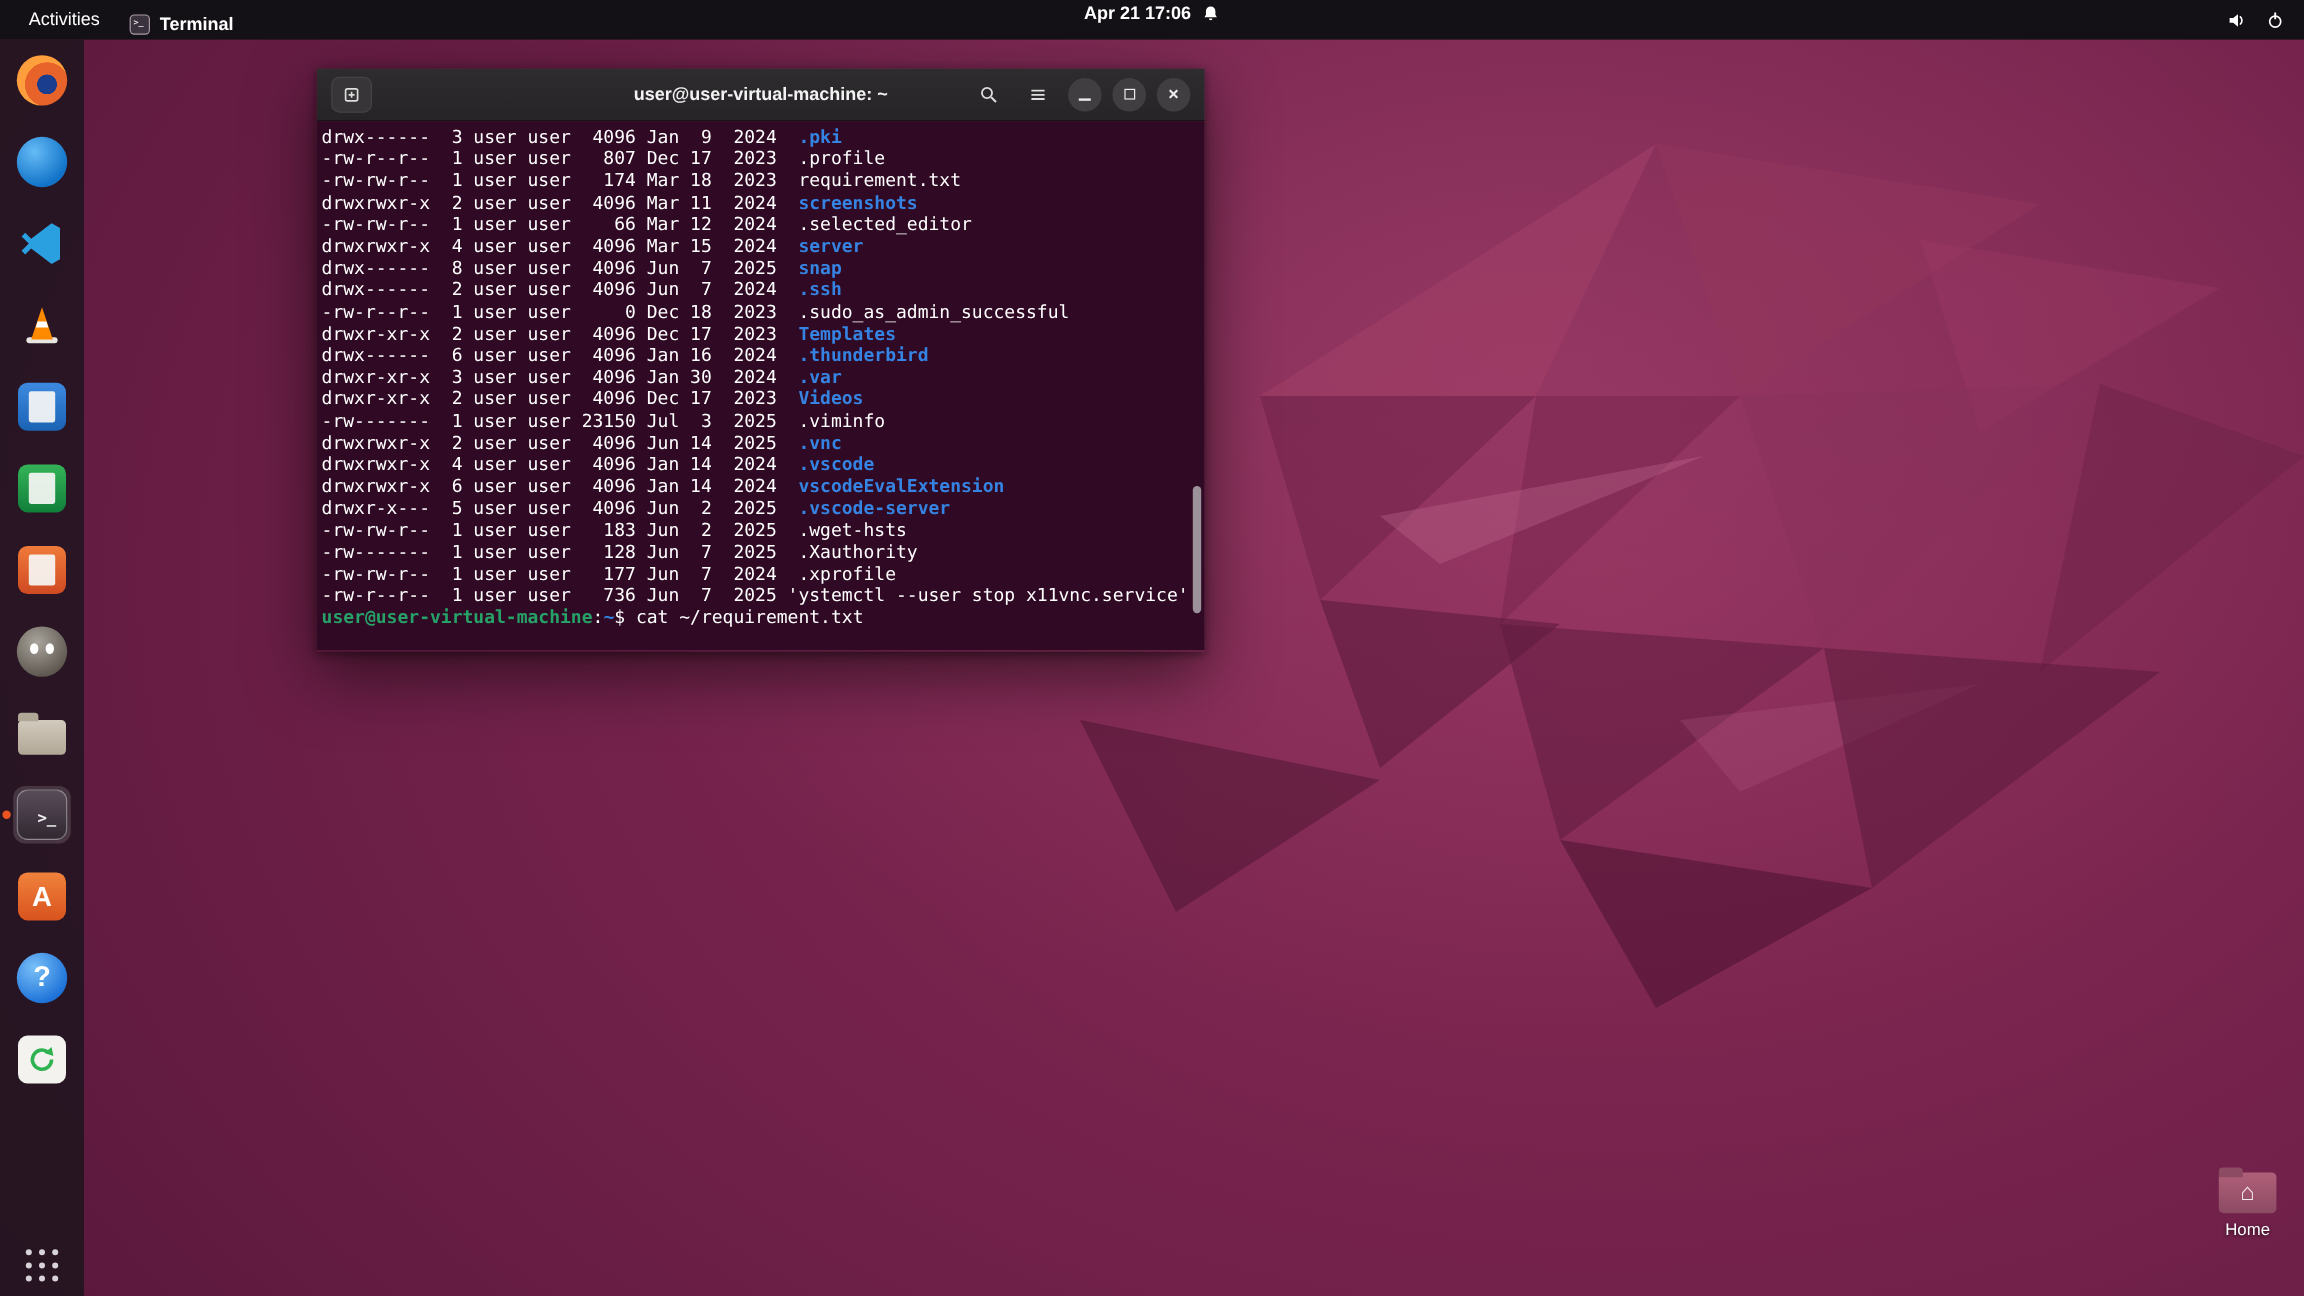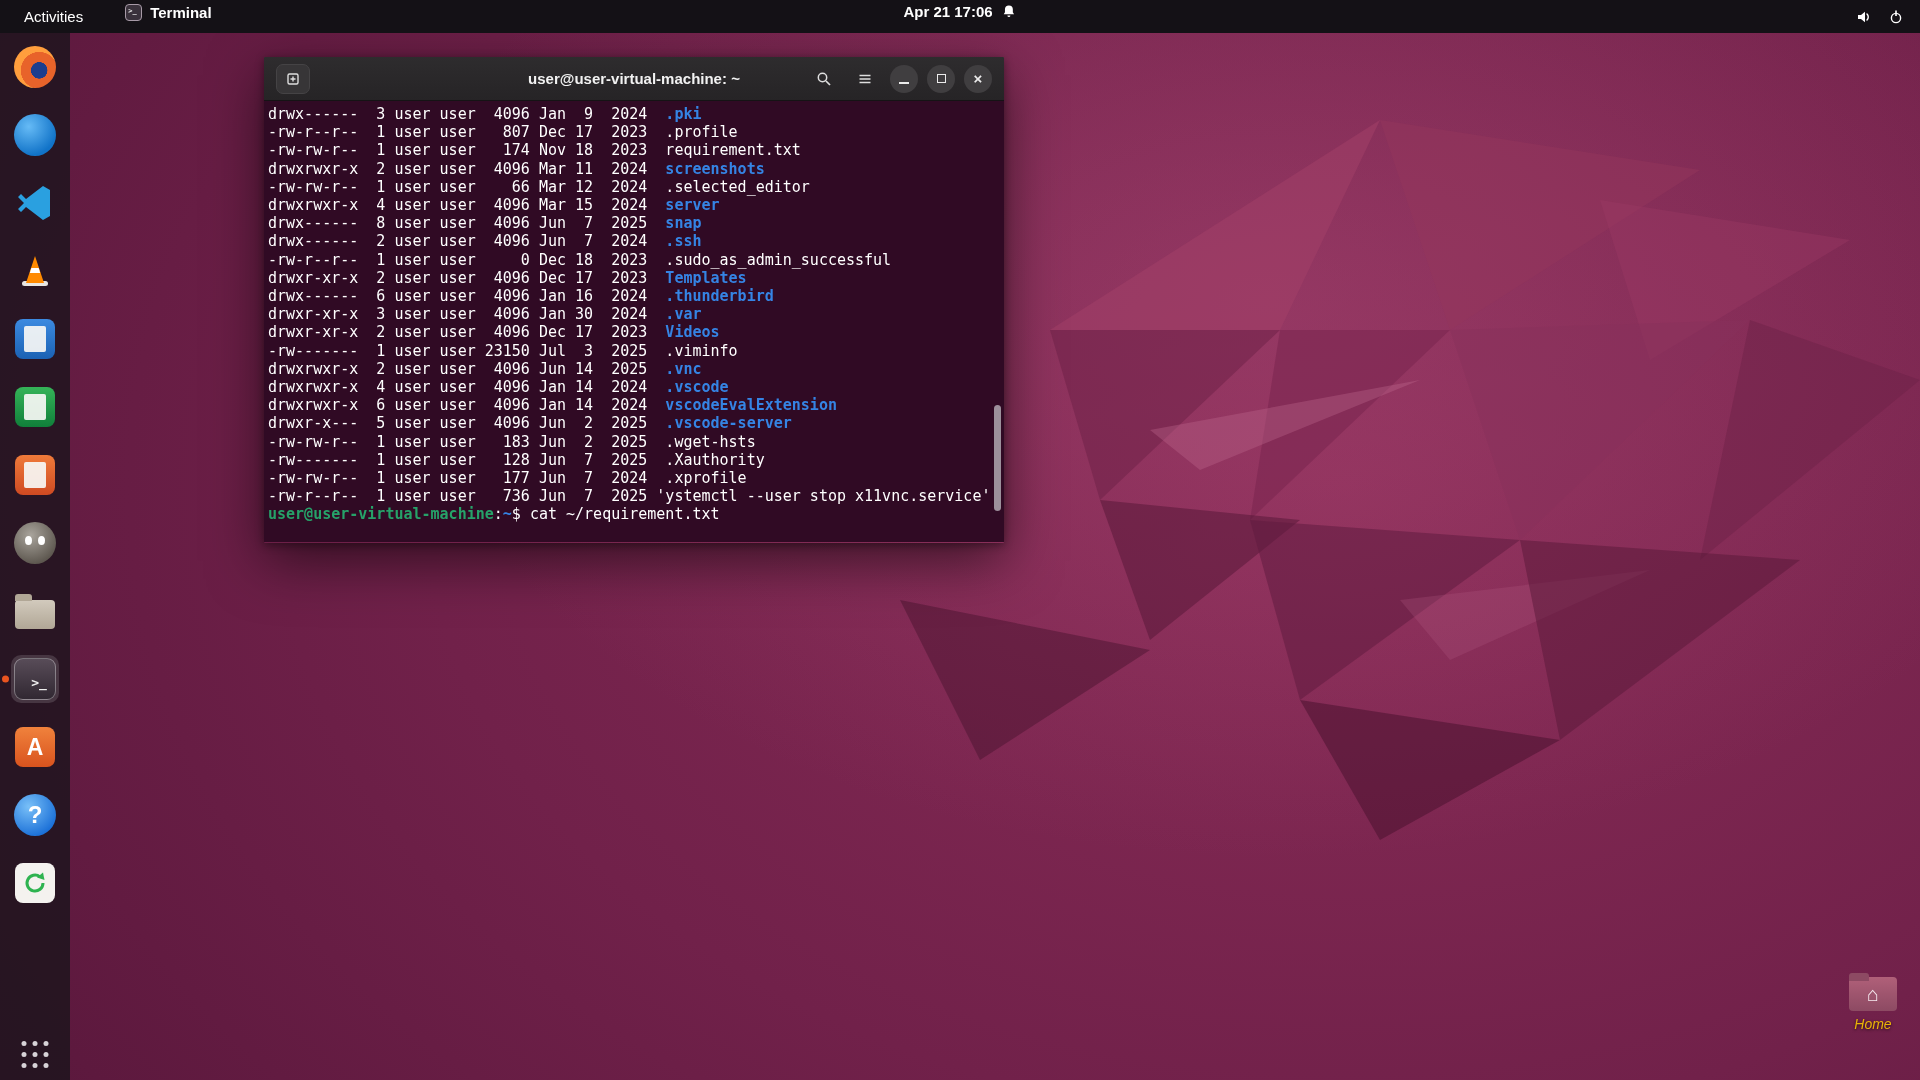--- a/index.html
+++ b/index.html
@@ -15,21 +15,21 @@
 
   
   .wallpaper { position:absolute; inset:0; z-index:0; }
 
   
   .topbar {
     position:absolute; top:0; left:0; width:1920px; height:33px;
     background:#141116; color:#fff; z-index:50;
     display:flex; align-items:center; font-size:15px;
   }
-  .tb-left { display:flex; align-items:flex-start; gap:32px; padding-left:14px; }
+  .tb-left { display:flex; align-items:flex-end; gap:15px; padding-left:14px; }
   .tb-activities { padding:4px 10px; border-radius:16px; cursor:pointer; }
   .tb-app { display:flex; align-items:center; gap:8px; font-weight:bold; }
   .tb-app-icon { width:17px; height:17px; border-radius:4px; background:#3a323c;
     border:1px solid #a79aa7; display:inline-flex; align-items:flex-start; justify-content:flex-start;
     color:#e8e8e8; font:700 7px "DejaVu Sans Mono",monospace; padding:2px 0 0 2px; }
   .tb-app-icon::after { content:">_"; }
   .tb-center { position:absolute; left:50%; top:0; height:22px; transform:translateX(-50%);
     display:flex; align-items:center; gap:9px; font-weight:600; }
   .tb-right { margin-left:auto; display:flex; align-items:center; gap:16px; padding-right:16px; }
   .tb-icon { display:inline-flex; align-items:center; }
@@ -122,21 +122,21 @@
   .home-icon { position:absolute; left:1834px; top:973px; width:78px; z-index:10;
     display:flex; flex-direction:column; align-items:center; cursor:pointer; }
   .home-folder { width:48px; height:38px; position:relative; }
   .home-folder .back { position:absolute; inset:0; top:4px; background:linear-gradient(#b06079,#8d4a63);
     border-radius:4px; }
   .home-folder .tabx { position:absolute; top:0; left:0; width:20px; height:8px;
     background:#8d4a63; border-radius:3px 3px 0 0; }
   .home-folder .house { position:absolute; inset:4px 0 0 0; display:flex; align-items:center;
     justify-content:center; color:#f6e9ef; font-size:20px; }
   .home-folder .house::after { content:"⌂"; }
-  .home-label { margin-top:5px; color:#eab308; font-size:14px; text-shadow:0 1px 3px rgba(0,0,0,.7);font-style:italic; }
+  .home-label { margin-top:5px; color:#ffffff; font-size:14px; text-shadow:0 1px 3px rgba(0,0,0,.7); }
 
   svg { display:block; }
 </style>
 </head>
 <body>
 
 <svg class="wallpaper" viewBox="0 0 1920 1080" preserveAspectRatio="none">
   <polygon points="1050,330 1380,120 1280,330" fill="#a24068" opacity="0.55"></polygon>
   <polygon points="1380,120 1700,170 1450,330" fill="#93355c" opacity="0.5"></polygon>
   <polygon points="1600,200 1850,240 1650,360" fill="#9c3a64" opacity="0.4"></polygon>
@@ -291,21 +291,21 @@
         </span>
       <span class="circ-btn">
           <span class="close-glyph">×</span>
         </span>
     </span>
   </div>
   <div class="termbody">
     <div>
         <div class="tline"><span>drwx------  3 user user  4096 Jan  9  2024  </span><span class="dir">.pki</span></div>
         <div class="tline"><span>-rw-r--r--  1 user user   807 Dec 17  2023  </span><span>.profile</span></div>
-        <div class="tline"><span>-rw-rw-r--  1 user user   174 Nov 18  2023  </span><span>requirement.txt</span></div>
+        <div class="tline"><span>-rw-rw-r--  1 user user   174 Mar 18  2023  </span><span>requirement.txt</span></div>
         <div class="tline"><span>drwxrwxr-x  2 user user  4096 Mar 11  2024  </span><span class="dir">screenshots</span></div>
         <div class="tline"><span>-rw-rw-r--  1 user user    66 Mar 12  2024  </span><span>.selected_editor</span></div>
         <div class="tline"><span>drwxrwxr-x  4 user user  4096 Mar 15  2024  </span><span class="dir">server</span></div>
         <div class="tline"><span>drwx------  8 user user  4096 Jun  7  2025  </span><span class="dir">snap</span></div>
         <div class="tline"><span>drwx------  2 user user  4096 Jun  7  2024  </span><span class="dir">.ssh</span></div>
         <div class="tline"><span>-rw-r--r--  1 user user     0 Dec 18  2023  </span><span>.sudo_as_admin_successful</span></div>
         <div class="tline"><span>drwxr-xr-x  2 user user  4096 Dec 17  2023  </span><span class="dir">Templates</span></div>
         <div class="tline"><span>drwx------  6 user user  4096 Jan 16  2024  </span><span class="dir">.thunderbird</span></div>
         <div class="tline"><span>drwxr-xr-x  3 user user  4096 Jan 30  2024  </span><span class="dir">.var</span></div>
         <div class="tline"><span>drwxr-xr-x  2 user user  4096 Dec 17  2023  </span><span class="dir">Videos</span></div>

